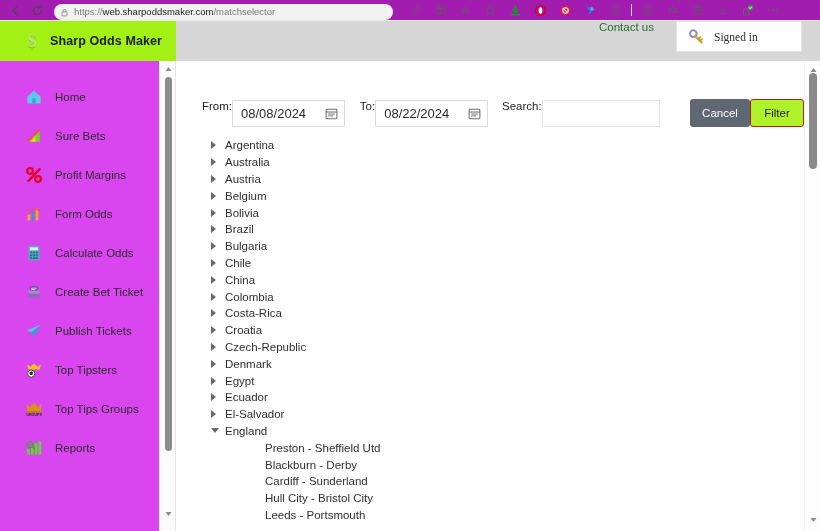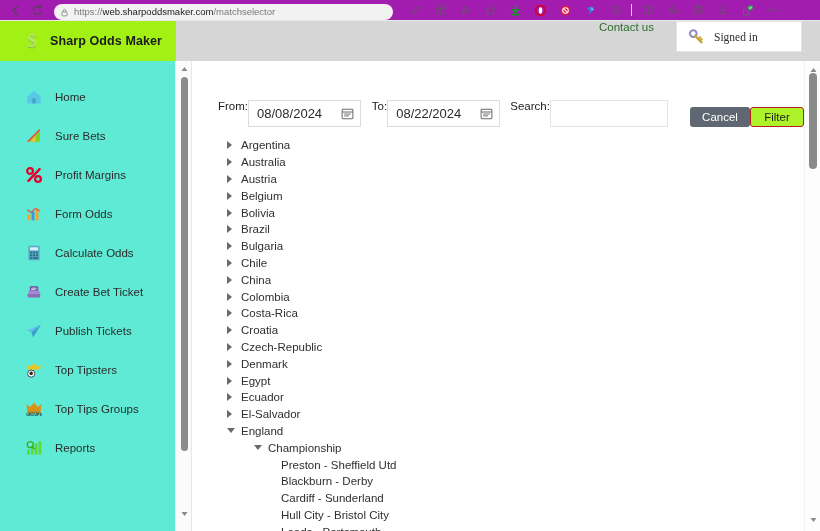--- a/index.html
+++ b/index.html
@@ -121,23 +121,23 @@
 
   
   .app-body {
     display: flex;
     height: 470px;
     align-items: stretch;
   }
 
   
   .sidebar {
-    width: 192px;
+    width: 176px;
     flex: 0 0 auto;
-    background: #5eead4;
+    background: #d946ef;
     border-right: 1px solid #e6e6e6;
     position: relative;
     overflow: hidden;
   }
   .sidebar-scroll-area {
     position: absolute;
     left: 0; top: 0; right: 16px; bottom: 0;
     padding-top: 16px;
   }
   .side-item {
@@ -228,21 +228,21 @@
     color: #2b2b2b;
     padding: 0 6px;
     font-family: "Liberation Sans", sans-serif;
     outline: none;
   }
   .gap-to { width: 45px; }
   .gap-search { width: 42px; }
   .gap-buttons { width: 92px; }
 
   .btn {
-    height: 20px;
+    height: 28px;
     border: none;
     font-size: 11.5px;
     font-family: "Liberation Sans", sans-serif;
     cursor: pointer;
     border-radius: 3px;
     padding: 0 12px;
   }
   .btn-cancel { background: #5f6872; color: #ffffff; min-width: 60px; }
   .btn-filter {
     background: #aef229; color: #1e1e1e;
@@ -740,26 +740,20 @@
               <i class="tri"></i>
             </span>
             <span>El-Salvador</span>
           </div>
         <div class="tree-row lvl0">
             <span class="tw">
               <i class="tri open"></i>
             </span>
             <span>England</span>
           </div>
-        <div class="tree-row lvl1">
-            <span class="tw">
-              <i class="tri open"></i>
-            </span>
-            <span>Championship</span>
-          </div>
         <div class="tree-row lvl2 leaf">
             <span>Preston - Sheffield Utd</span>
           </div>
         <div class="tree-row lvl2 leaf">
             <span>Blackburn - Derby</span>
           </div>
         <div class="tree-row lvl2 leaf">
             <span>Cardiff - Sunderland</span>
           </div>
         <div class="tree-row lvl2 leaf">

